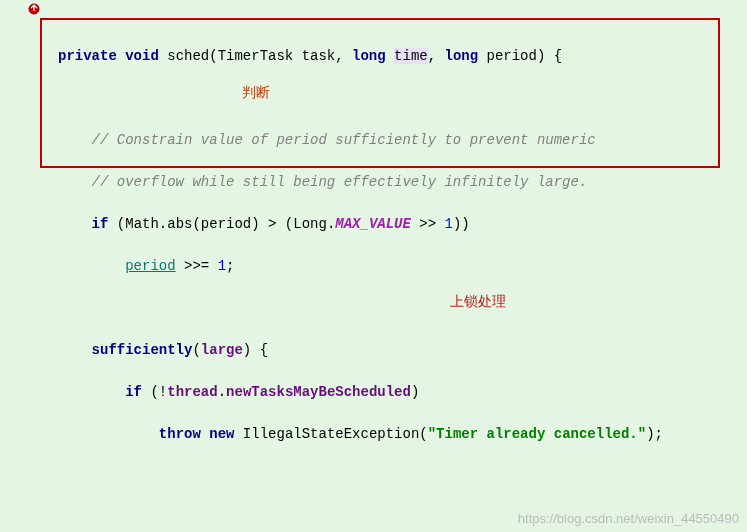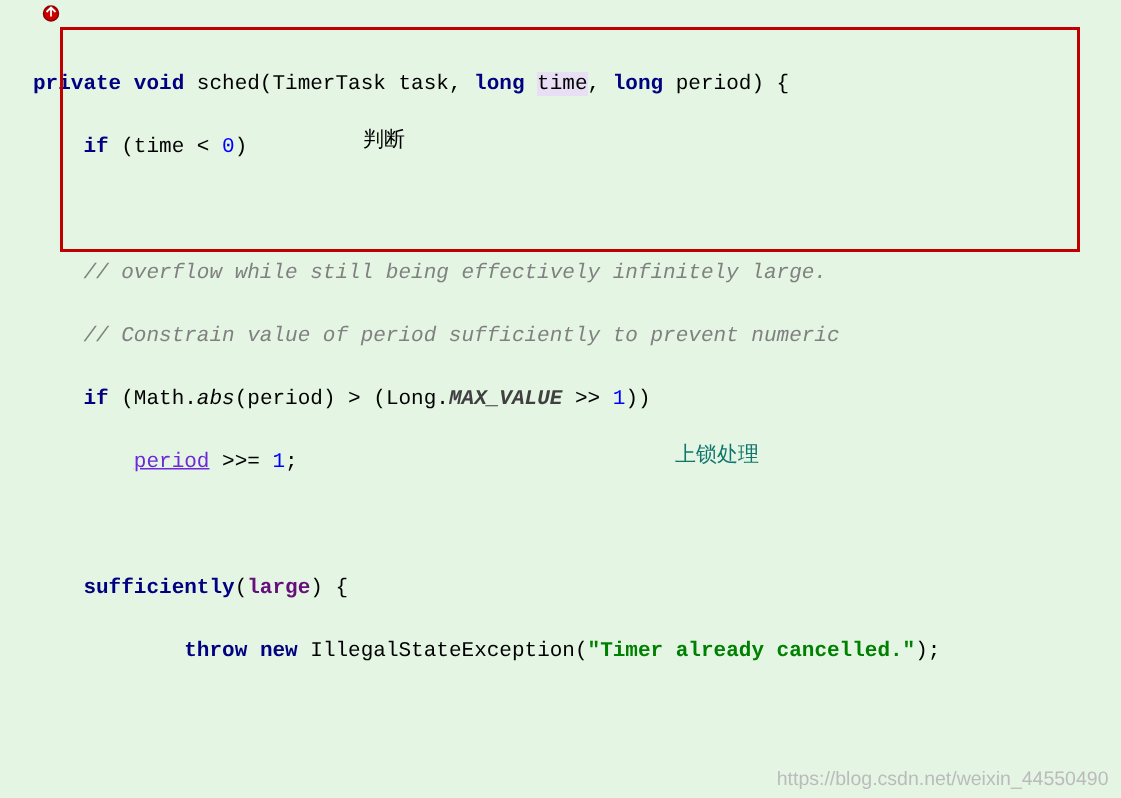--- a/index.html
+++ b/index.html
@@ -14,51 +14,52 @@
       position: relative;
     }
     .code-container {
       padding: 4px 0;
       white-space: pre;
       position: relative;
     }
     .line {
       padding-left: 22px;
       position: relative;
+      margin-left: 36px;
     }
     .keyword { color: #000080; font-weight: bold; }
     .string { color: #008000; font-weight: bold; }
     .field { color: #660e7a; font-weight: bold; }
-    .static-field { color: #404040; font-weight: bold; font-style: italic; }
+    .static-field { color: #a21caf; font-weight: bold; font-style: italic; }
     .comment { color: #808080; font-style: italic; }
-    .static-method { font-style: italic; }
+    .static-method { }
     .param-highlight { background: #e8dff5; }
-    .link-underline { text-decoration: underline; color: #6d28d9; }
+    .link-underline { text-decoration: underline; color: #0f766e; }
     .red-box {
       position: absolute;
       border: 2px solid #c00000;
       left: 40px;
       top: 18px;
       width: 680px;
       height: 150px;
       pointer-events: none;
     }
     .annotation-1 {
       position: absolute;
-      color: #000000;
+      color: #c2410c;
       font-family: sans-serif;
       font-size: 14px;
       left: 242px;
       top: 82px;
       background: transparent;
     }
     .annotation-2 {
       position: absolute;
-      color: #0f766e;
-      font-family: Liberation Sans, sans-serif;
+      color: #b91c1c;
+      font-family: Liberation Mono, monospace;
       font-size: 14px;
       left: 450px;
       top: 292px;
     }
     .gutter-icon {
       position: absolute;
       left: 28px;
       top: 3px;
       width: 12px;
       height: 12px;
@@ -74,28 +75,28 @@
   </style>
 </head>
 <body>
 
 <div class="code-container">
 <svg class="gutter-icon" viewBox="0 0 12 12">
       <circle cx="6" cy="6" r="5" fill="#c00" stroke="#800" stroke-width="1"></circle>
       <path d="M6 2 L6 8 M3 5 L6 2 L9 5" stroke="#fff" stroke-width="1.2" fill="none"></path>
     </svg>
 <div class="line"><span class="keyword">private</span> <span class="keyword">void</span><span> sched(TimerTask task, </span><span class="keyword">long</span> <span class="param-highlight">time</span><span>, </span><span class="keyword">long</span><span> period) {</span></div>
-<div class="line">    <span class="keyword">if</span><span> (time &lt; </span><span style="color:#0000ff">0</span><span>)</span></div>
 <div class="line"> </div>
+<div class="line">    <span class="comment">// Constrain value of period sufficiently to prevent numeric</span></div>
 <div class="line">    <span class="comment">// overflow while still being effectively infinitely large.</span></div>
-<div class="line">    <span class="comment">// Constrain value of period sufficiently to prevent numeric</span></div>
 <div class="line">    <span class="keyword">if</span><span> (Math.</span><span class="static-method">abs</span><span>(period) &gt; (Long.</span><span class="static-field">MAX_VALUE</span><span> &gt;&gt; </span><span style="color:#0000ff">1</span><span>))</span></div>
 <div class="line">        <span class="link-underline">period</span><span> &gt;&gt;= </span><span style="color:#0000ff">1</span><span>;</span></div>
 <div class="line"> </div>
 <div class="line">    <span class="keyword">sufficiently</span><span>(</span><span class="field">large</span><span>) {</span></div>
+<div class="line">        <span class="keyword">if</span><span> (!</span><span class="field">thread</span><span>.</span><span class="field">newTasksMayBeScheduled</span><span>)</span></div>
 <div class="line">            <span class="keyword">throw</span> <span class="keyword">new</span><span> IllegalStateException(</span><span class="string">"Timer already cancelled."</span><span>);</span></div>
 
 
 
 
 
 
 
 
 

